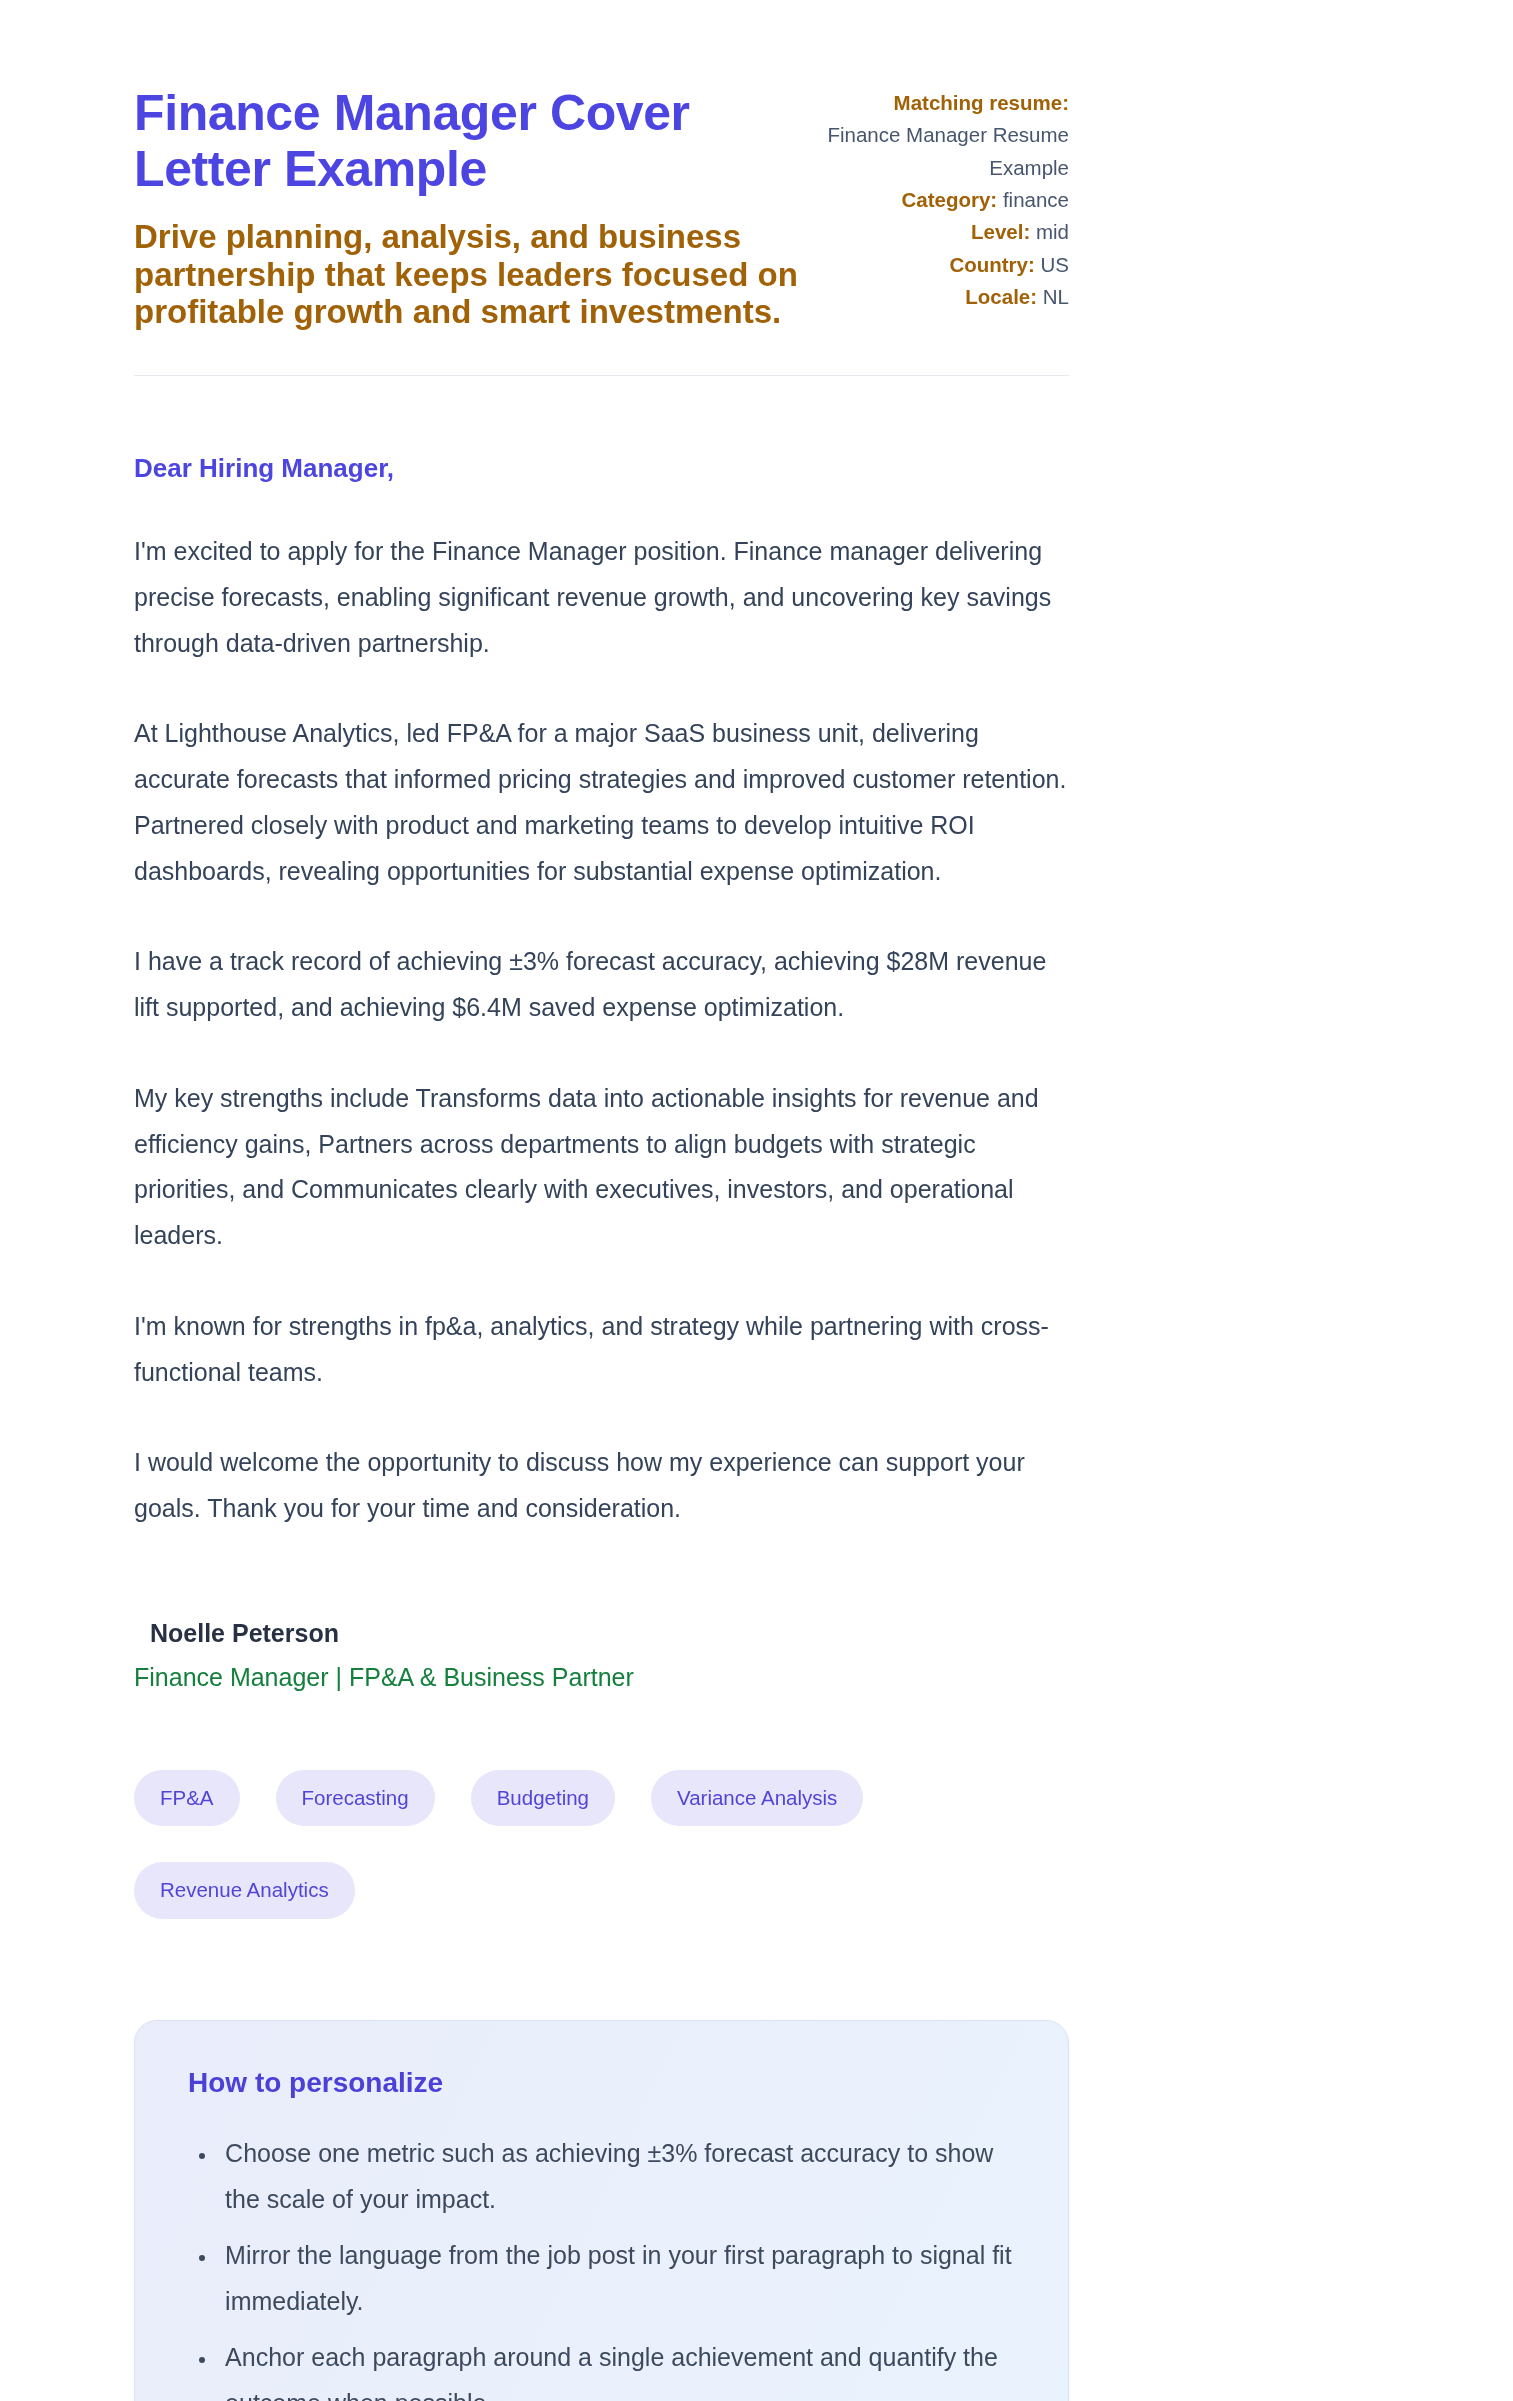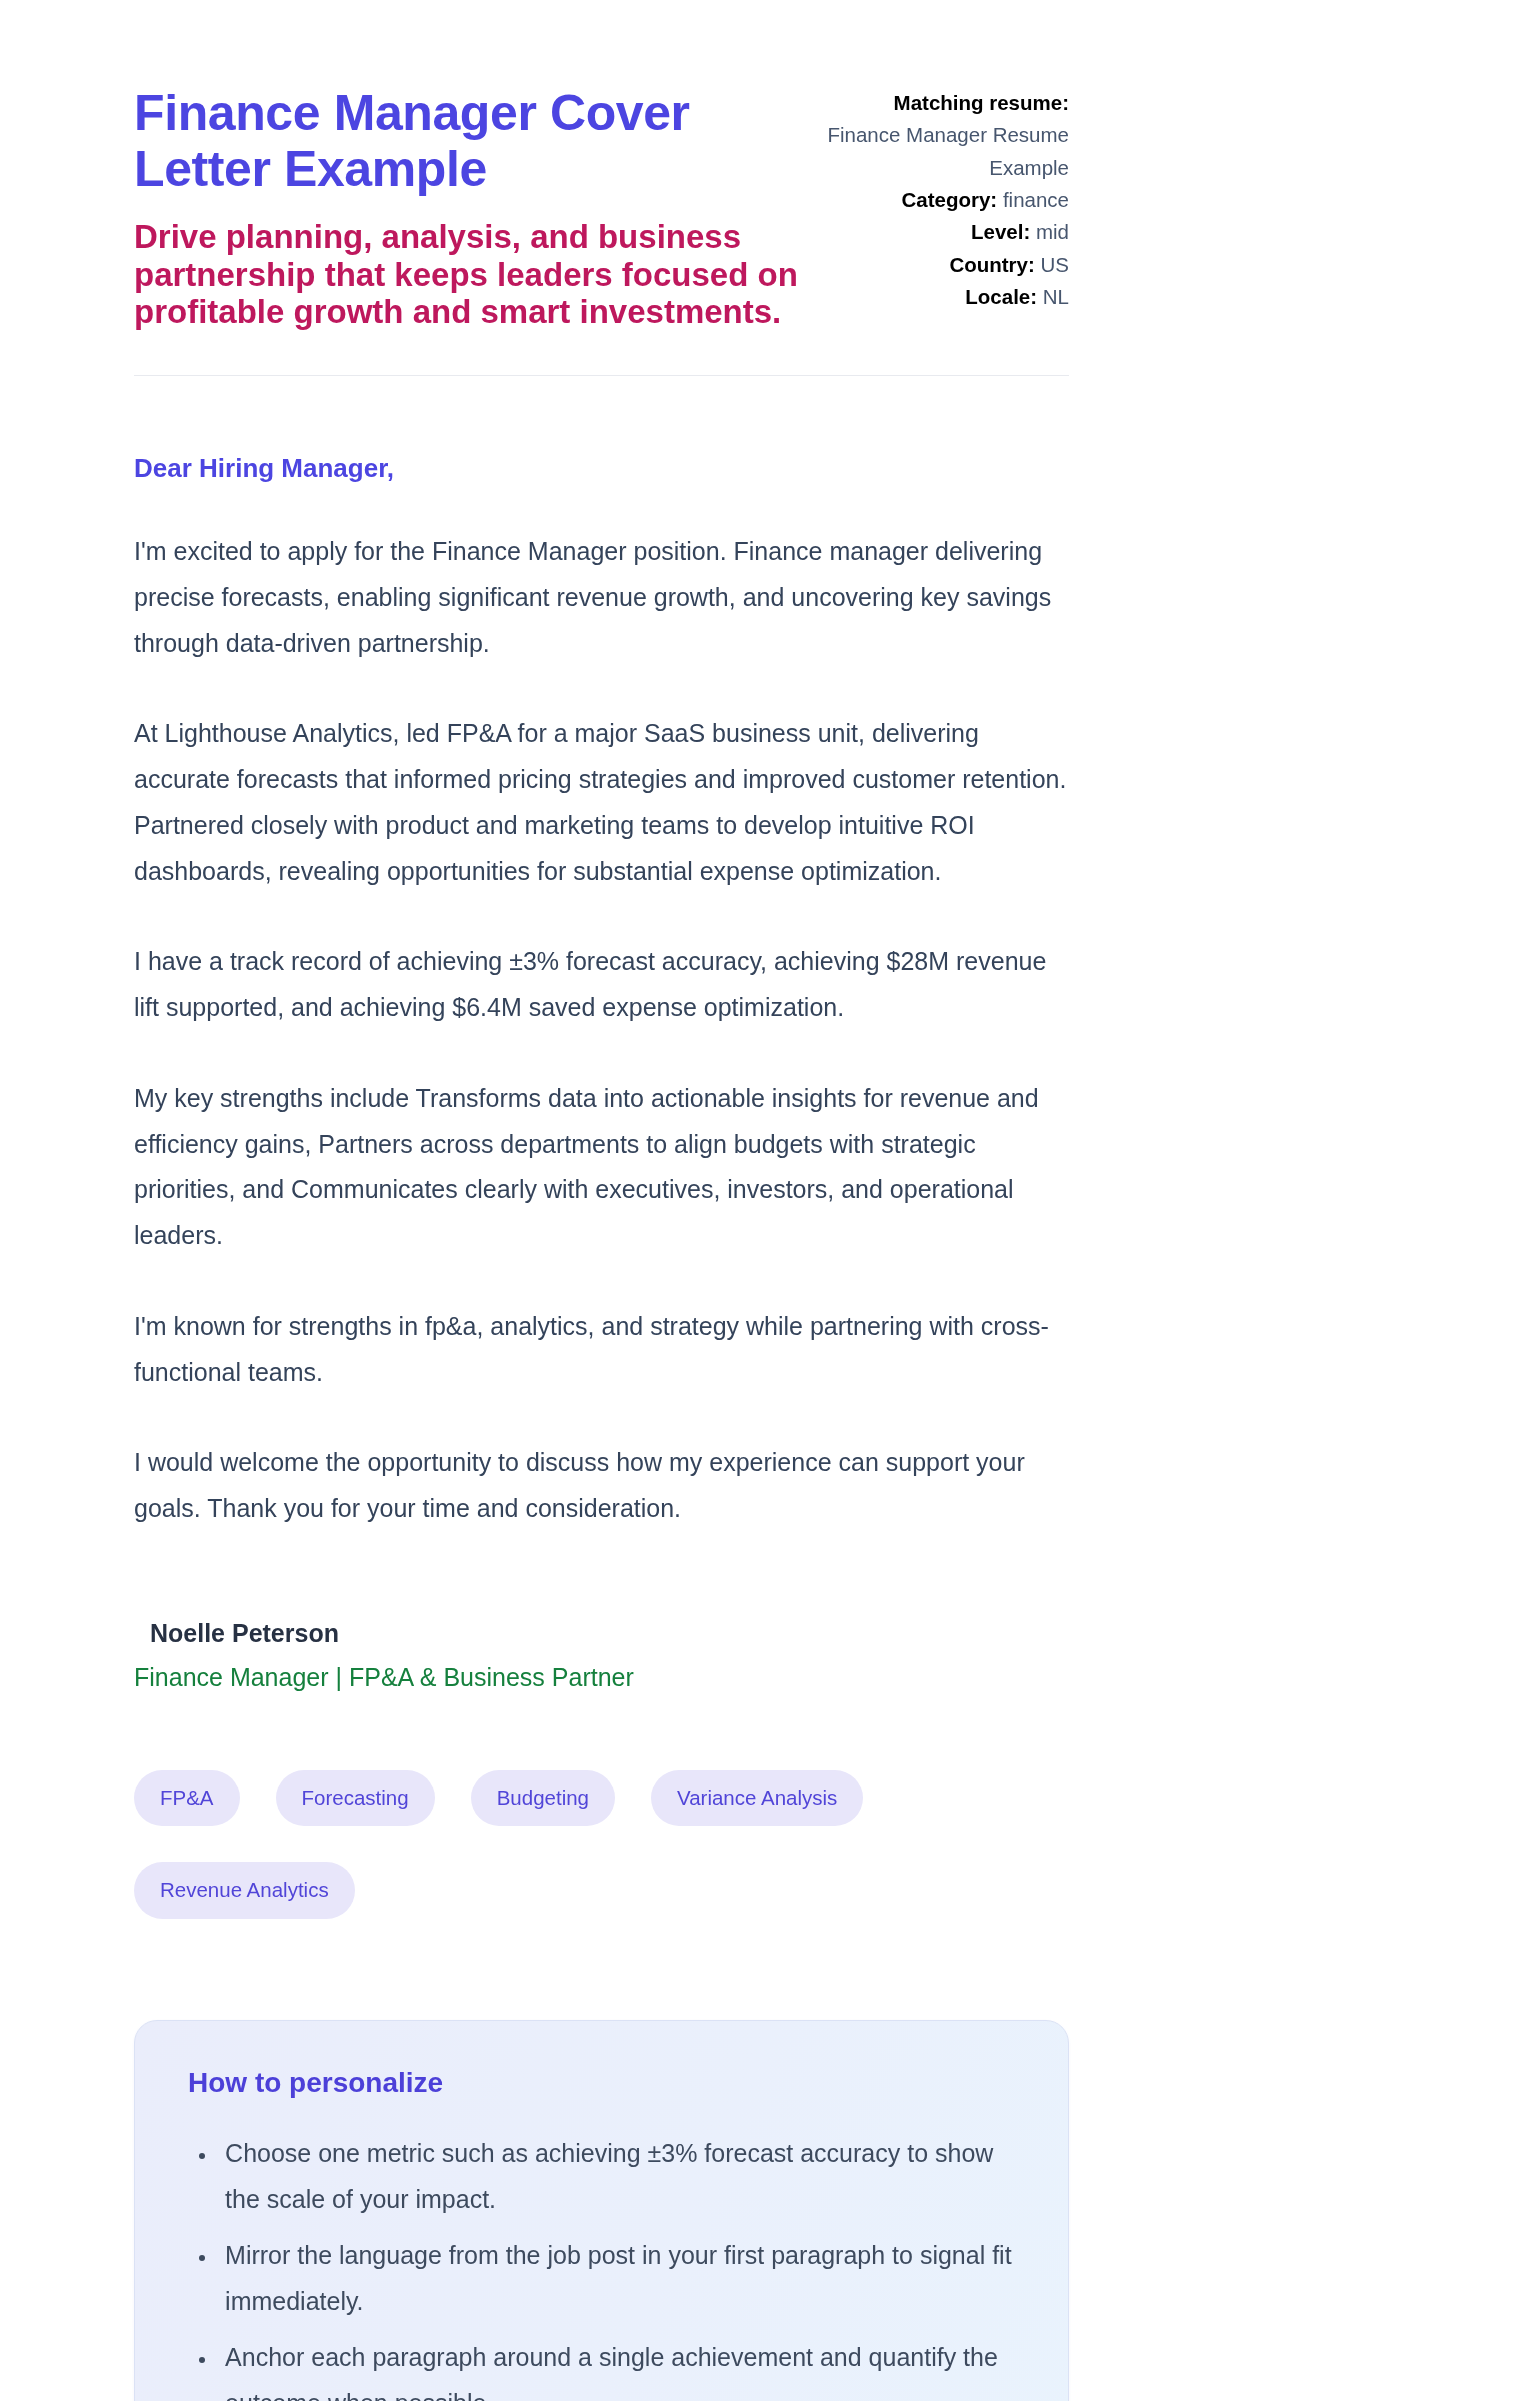--- a/index.html
+++ b/index.html
@@ -29,33 +29,33 @@
     line-height: 1.12;
     font-weight: bold;
     color: #4c45e1;
     letter-spacing: -0.4px;
   }
   .page-subtitle {
     margin: 21.4px 0 0 0;
     font-size: 33px;
     line-height: 1.13;
     font-weight: bold;
-    color: #be185d;
+    color: #a16207;
     max-width: 943px;
   }
   .meta {
     width: 254px;
     flex: 0 0 auto;
     text-align: right;
     font-size: 20.5px;
     line-height: 1.58;
     color: #47566e;
     padding-top: 1.8px;
   }
-  .meta .meta-label { font-weight: bold; color: #000000; text-align: center; }
+  .meta .meta-label { font-weight: bold; color: #a16207; text-align: center; }
   .meta .meta-resume-value { display: block; }
 
   .divider {
     border: none;
     border-top: 1.8px solid #e8eaef;
     margin: 45px 0 0 0;
   }
 
   
   .salutation {

